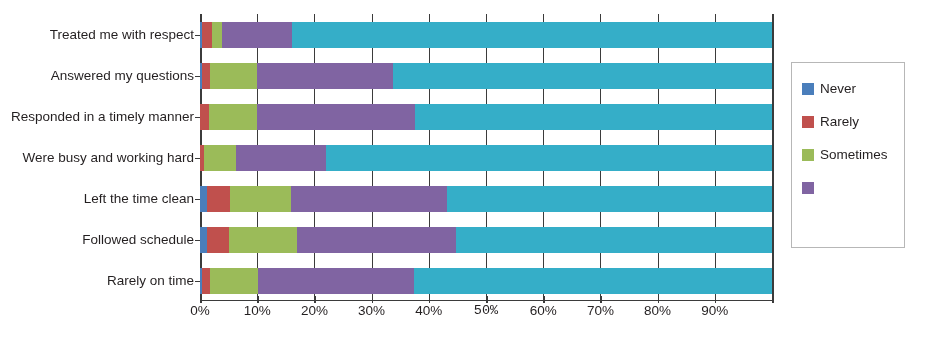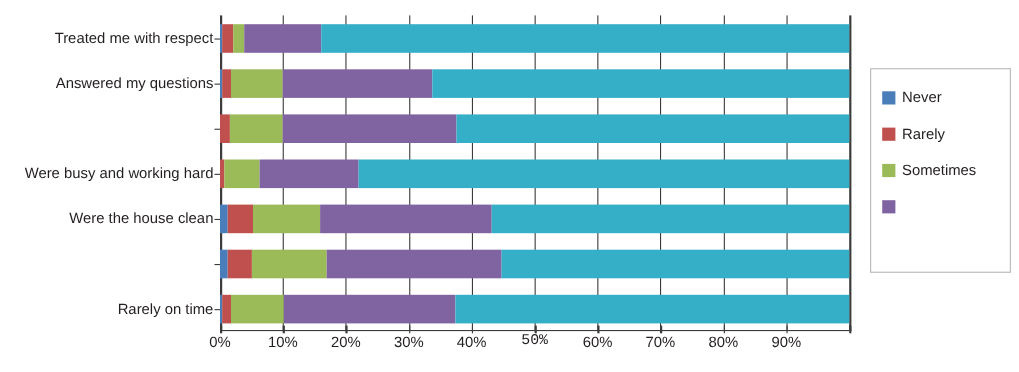--- a/index.html
+++ b/index.html
@@ -117,21 +117,21 @@
     width: 1.5px;
     height: 7px;
     background: #3b3b3b;
   }
 
   
   #legend {
     position: absolute;
     left: 791px;
     top: 62px;
-    width: 128px;
+    width: 114px;
     height: 186px;
     border: 1px solid #b7b7b7;
     background: #ffffff;
     padding: 9px 8px 8px 10px;
   }
   .legend-item {
     display: flex;
     align-items: center;
     height: 33px;
   }
@@ -148,22 +148,24 @@
   }
 </style>
 </head>
 <body>
 
 <div id="chart-root">
 
   <div id="cat-labels">
       <div class="cat-label" style="top: 7.5px;">Treated me with respect</div>
       <div class="cat-label" style="top: 48.5px;">Answered my questions</div>
+      <div class="cat-label" style="top: 89.5px;">Responded in a timely manner</div>
       <div class="cat-label" style="top: 130.5px;">Were busy and working hard</div>
-      <div class="cat-label" style="top: 171.5px;">Were the house clean</div>
+      <div class="cat-label" style="top: 171.5px;">Left the time clean</div>
+      <div class="cat-label" style="top: 212.5px;">Followed schedule</div>
       <div class="cat-label" style="top: 253.5px;">Rarely on time</div>
     </div>
 
   <div id="plot-area">
     <div id="axis-baseline"></div>
   <div class="gridline axis-left" style="left: 0px;"></div>
       <div class="gridline" style="left: 57.2px;"></div>
       <div class="gridline" style="left: 114.4px;"></div>
       <div class="gridline" style="left: 171.6px;"></div>
       <div class="gridline" style="left: 228.8px;"></div>

